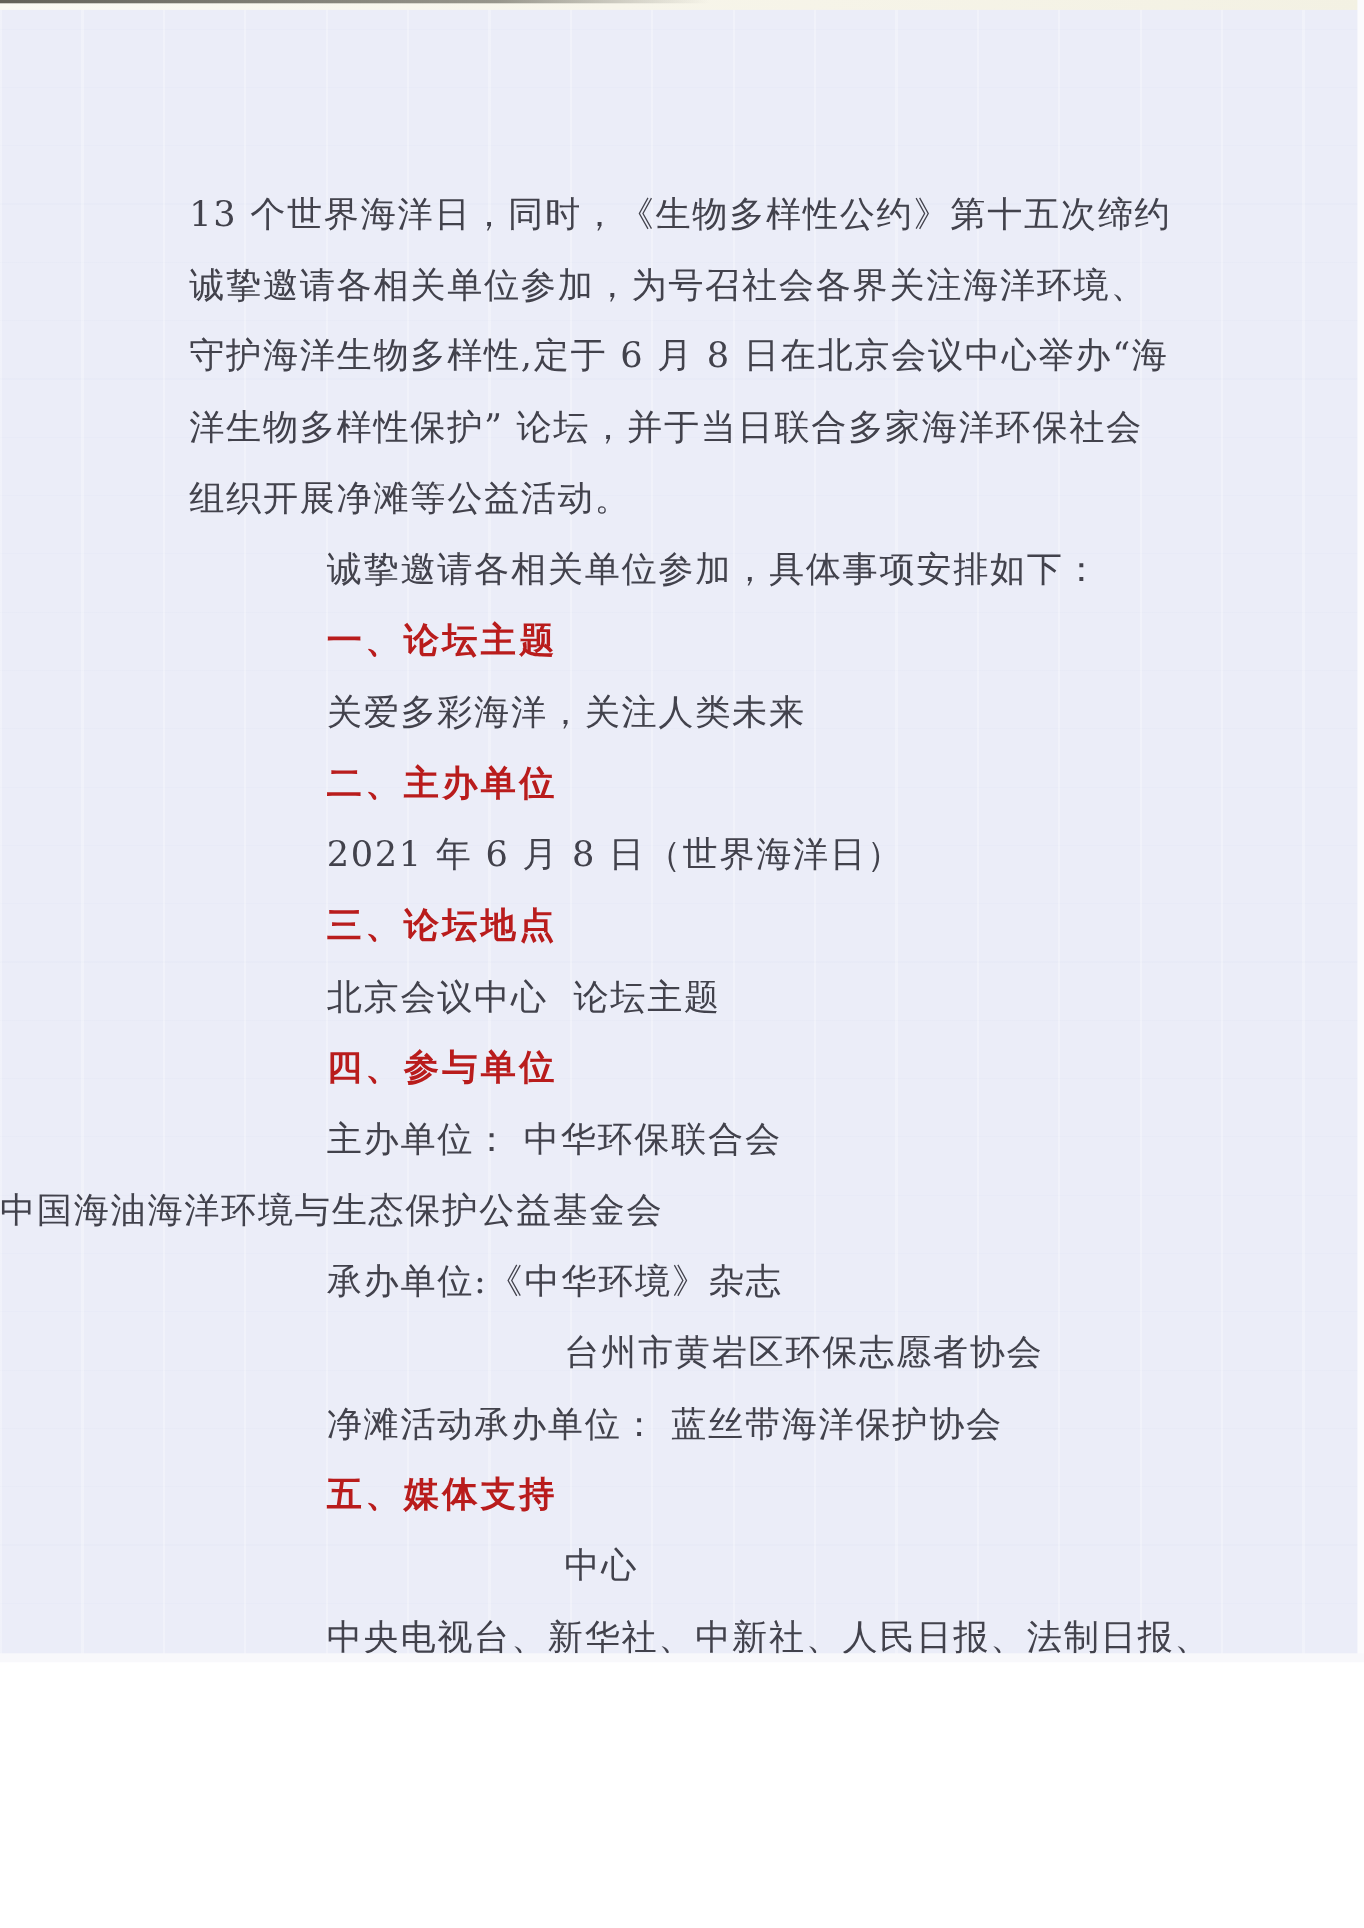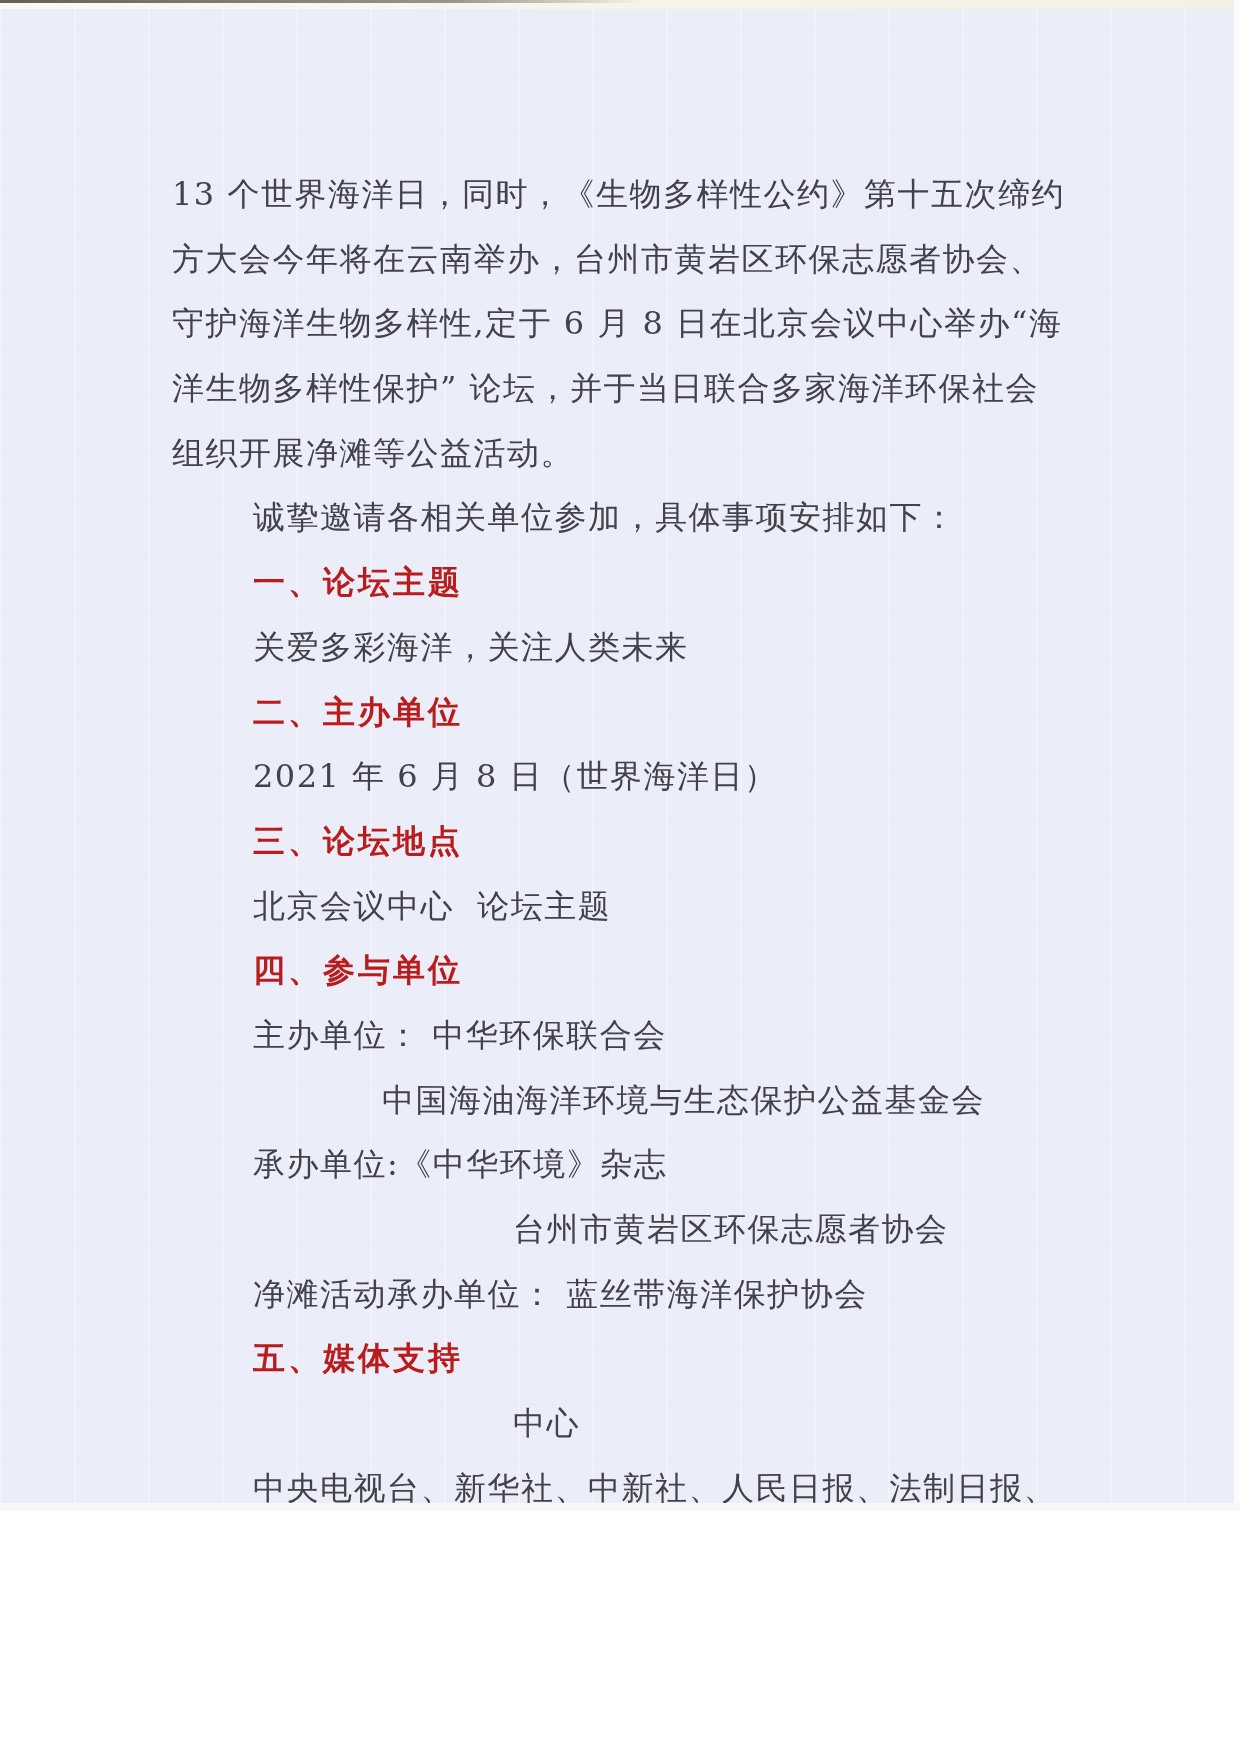--- a/index.html
+++ b/index.html
@@ -67,22 +67,22 @@
     z-index: 2;
   }
   .line {
     height: 64.7px;
     line-height: 64.7px;
     font-size: 32px;
     letter-spacing: 1.5px;
     white-space: pre;
   }
   .flush { padding-left: 172px; }
-  .ind1  { padding-left: 253px; }
-  .ind2  { padding-left: 382px; }
+  .ind1  { padding-left: 253px; margin-left: 44px; }
+  .ind2  { }
   .ind3  { padding-left: 513px; }
   .heading {
     font-weight: 700;
     color: #b91c1c;
     letter-spacing: 3px;
   }
   .page-number {
     position: absolute;
     top: 1630px;
     left: 0;
@@ -100,21 +100,21 @@
 </head>
 <body>
 
 <div class="page">
   <div class="edge-top"></div>
   <div class="edge-right"></div>
   <div class="edge-bottom"></div>
 
   <div class="doc">
     <div class="line flush">13 个世界海洋日，同时，《生物多样性公约》第十五次缔约</div>
-    <div class="line flush">方大会今年将在云南举办，台州市黄岩区环保志愿者协会、</div>
+    <div class="line flush">诚挚邀请各相关单位参加，为号召社会各界关注海洋环境、</div>
     <div class="line flush">守护海洋生物多样性,定于 6 月 8 日在北京会议中心举办“海</div>
     <div class="line flush">洋生物多样性保护” 论坛，并于当日联合多家海洋环保社会</div>
     <div class="line flush">组织开展净滩等公益活动。</div>
     <div class="line ind1">诚挚邀请各相关单位参加，具体事项安排如下：</div>
     <div class="line ind1 heading">一、论坛主题</div>
     <div class="line ind1">关爱多彩海洋，关注人类未来</div>
     <div class="line ind1 heading">二、主办单位</div>
     <div class="line ind1">2021 年 6 月 8 日（世界海洋日）</div>
     <div class="line ind1 heading">三、论坛地点</div>
     <div class="line ind1">北京会议中心  论坛主题</div>

